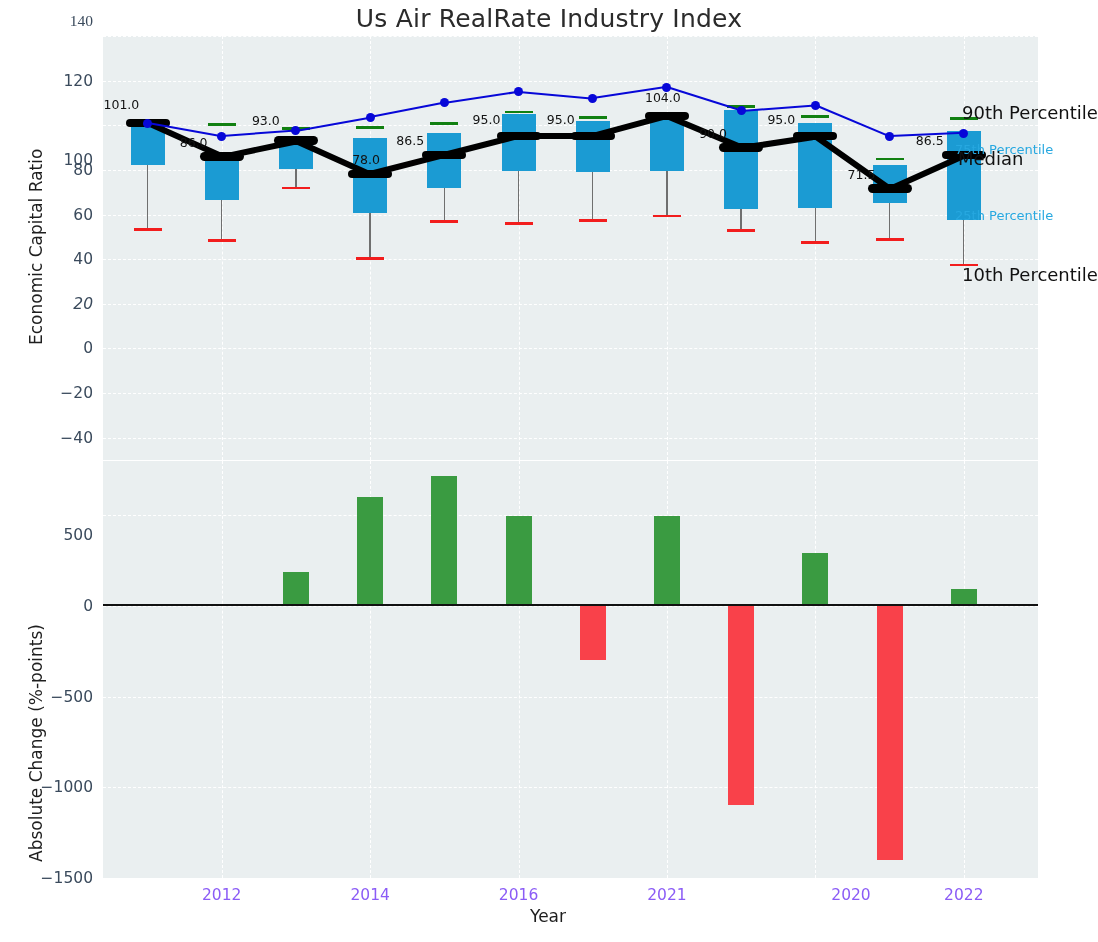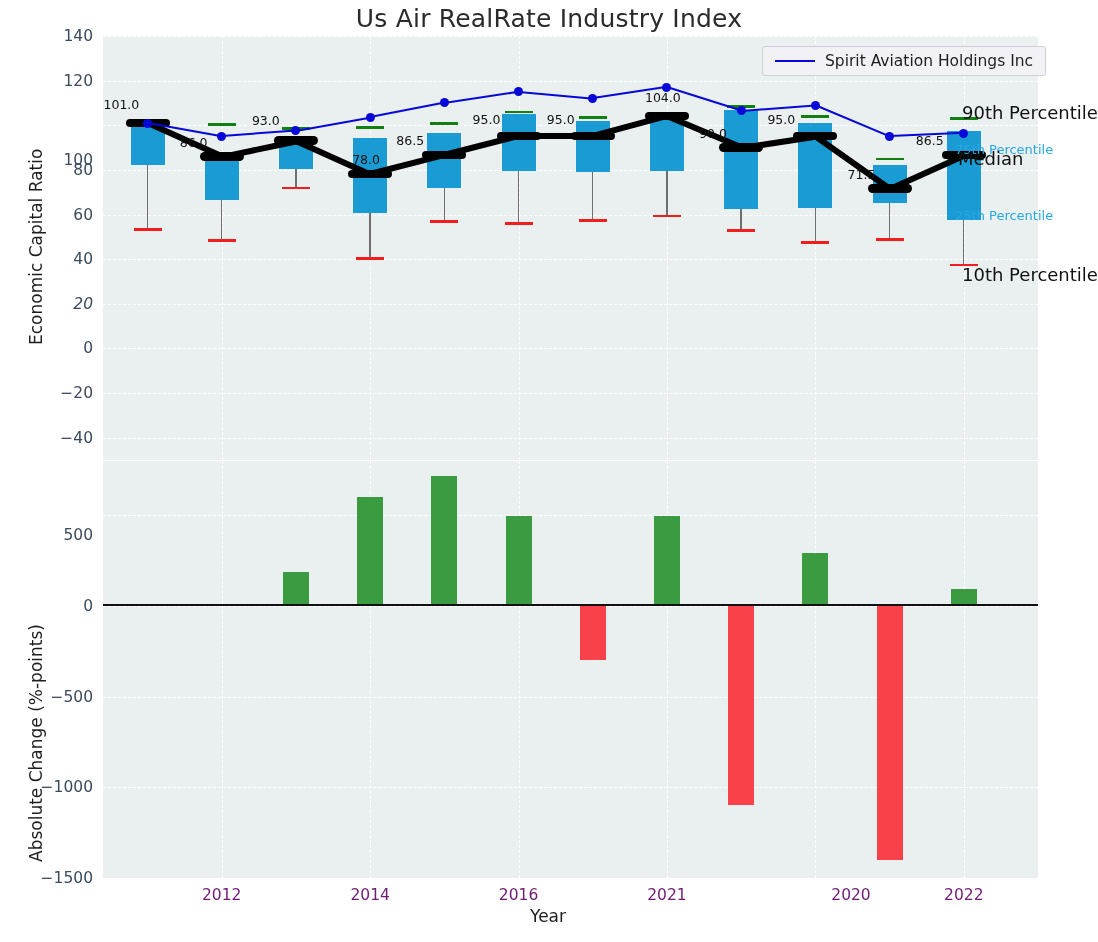--- a/index.html
+++ b/index.html
@@ -6,21 +6,21 @@
   body{width:1098px;height:942px;font-family:"DejaVu Sans","Liberation Sans",sans-serif;position:relative;overflow:hidden;}
   #stage{position:absolute;left:0;top:0;width:1098px;height:942px;background:#ffffff;}
 
   .plot{position:absolute;background:#eaeff0;}
   .gridline{position:absolute;border-top:1.3px dashed #ffffff;left:0;right:0;height:0;}
   .vgridline{position:absolute;border-left:1.3px dashed #ffffff;top:0;bottom:0;width:0;}
 
   .title{position:absolute;left:0;top:4px;width:1098px;text-align:center;font-size:25px;color:#2b2b2b;letter-spacing:.2px;}
 
   .ytick{position:absolute;right:0;font-size:15.5px;color:#3a4a5c;text-align:right;white-space:nowrap;}
-  .xtick{position:absolute;font-size:15.5px;color:#701a75;text-align:center;white-space:nowrap;}
+  .xtick{position:absolute;font-size:15.5px;color:#8b5cf6;text-align:center;white-space:nowrap;}
   .axlabel{position:absolute;font-size:17px;color:#1e1e1e;white-space:nowrap;}
   .ylabel{transform-origin:0 0;transform:rotate(-90deg);}
 
   .box{position:absolute;background:#1b9bd3;}
   .whisker{position:absolute;background:#6f6f6f;width:1.4px;}
   .cap-hi{position:absolute;height:2.6px;background:#118011;}
   .cap-lo{position:absolute;height:2.6px;background:#f21d1d;}
   .median{position:absolute;height:8.5px;background:#000000;border-radius:5px;}
   .medseg{position:absolute;height:6px;background:#000000;transform-origin:0 50%;border-radius:3px;}
   .vlabel{position:absolute;font-size:12.5px;color:#121212;white-space:nowrap;}
@@ -172,37 +172,33 @@
         <div class="peer-dot" style="left: 485.262px; top: 57.9842px;"></div>
         <div class="peer-dot" style="left: 559.468px; top: 46.8263px;"></div>
         <div class="peer-dot" style="left: 633.675px; top: 70.2579px;"></div>
         <div class="peer-dot" style="left: 707.881px; top: 64.6789px;"></div>
         <div class="peer-dot" style="left: 782.087px; top: 95.9211px;"></div>
         <div class="peer-dot" style="left: 856.294px; top: 92.5737px;"></div>
       </div>
   </div>
 
   <div id="yticks-top">
-      <div class="ytick" style="top: 27px; width: 88px; left: 5px;">140</div>
+      <div class="ytick" style="top: 12px; width: 88px; left: 5px; font-family: Liberation Serif, serif;">140</div>
       <div class="ytick" style="top: 71.6316px; width: 88px; left: 5px;">120</div>
       <div class="ytick" style="top: 116.263px; width: 88px; left: 5px; margin-top: 35px;">100</div>
       <div class="ytick" style="top: 160.895px; width: 88px; left: 5px;">80</div>
       <div class="ytick" style="top: 205.526px; width: 88px; left: 5px;">60</div>
       <div class="ytick" style="top: 250.158px; width: 88px; left: 5px;">40</div>
       <div class="ytick" style="top: 294.789px; width: 88px; left: 5px; font-style: italic;">20</div>
       <div class="ytick" style="top: 339.421px; width: 88px; left: 5px;">0</div>
       <div class="ytick" style="top: 384.053px; width: 88px; left: 5px;">−20</div>
       <div class="ytick" style="top: 428.684px; width: 88px; left: 5px;">−40</div>
     </div>
   <div class="axlabel ylabel" style="left:26px;top:345px;">Economic Capital Ratio</div>
 
-  <div class="legend" style="left:762px;top:46px;">
-    <span class="legend-line"></span>
-    <span class="legend-text">Spirit Aviation Holdings Inc</span>
-  </div>
 
   <span class="ann" style="left:962px;top:102px;">90th Percentile</span>
   <span class="ann-cyan" style="left:955px;top:142px;">75th Percentile</span>
   <span class="ann" style="left:958px;top:148px;">Median</span>
   <span class="ann-cyan" style="left:955px;top:208px;">25th Percentile</span>
   <span class="ann" style="left:962px;top:264px;">10th Percentile</span>
 
   <div class="plot" id="plot-bot" style="left:103px;top:461px;width:935px;height:417px;">
     <div id="grid-bot">
         <div class="gridline" style="top: 54.3913px;"></div>

